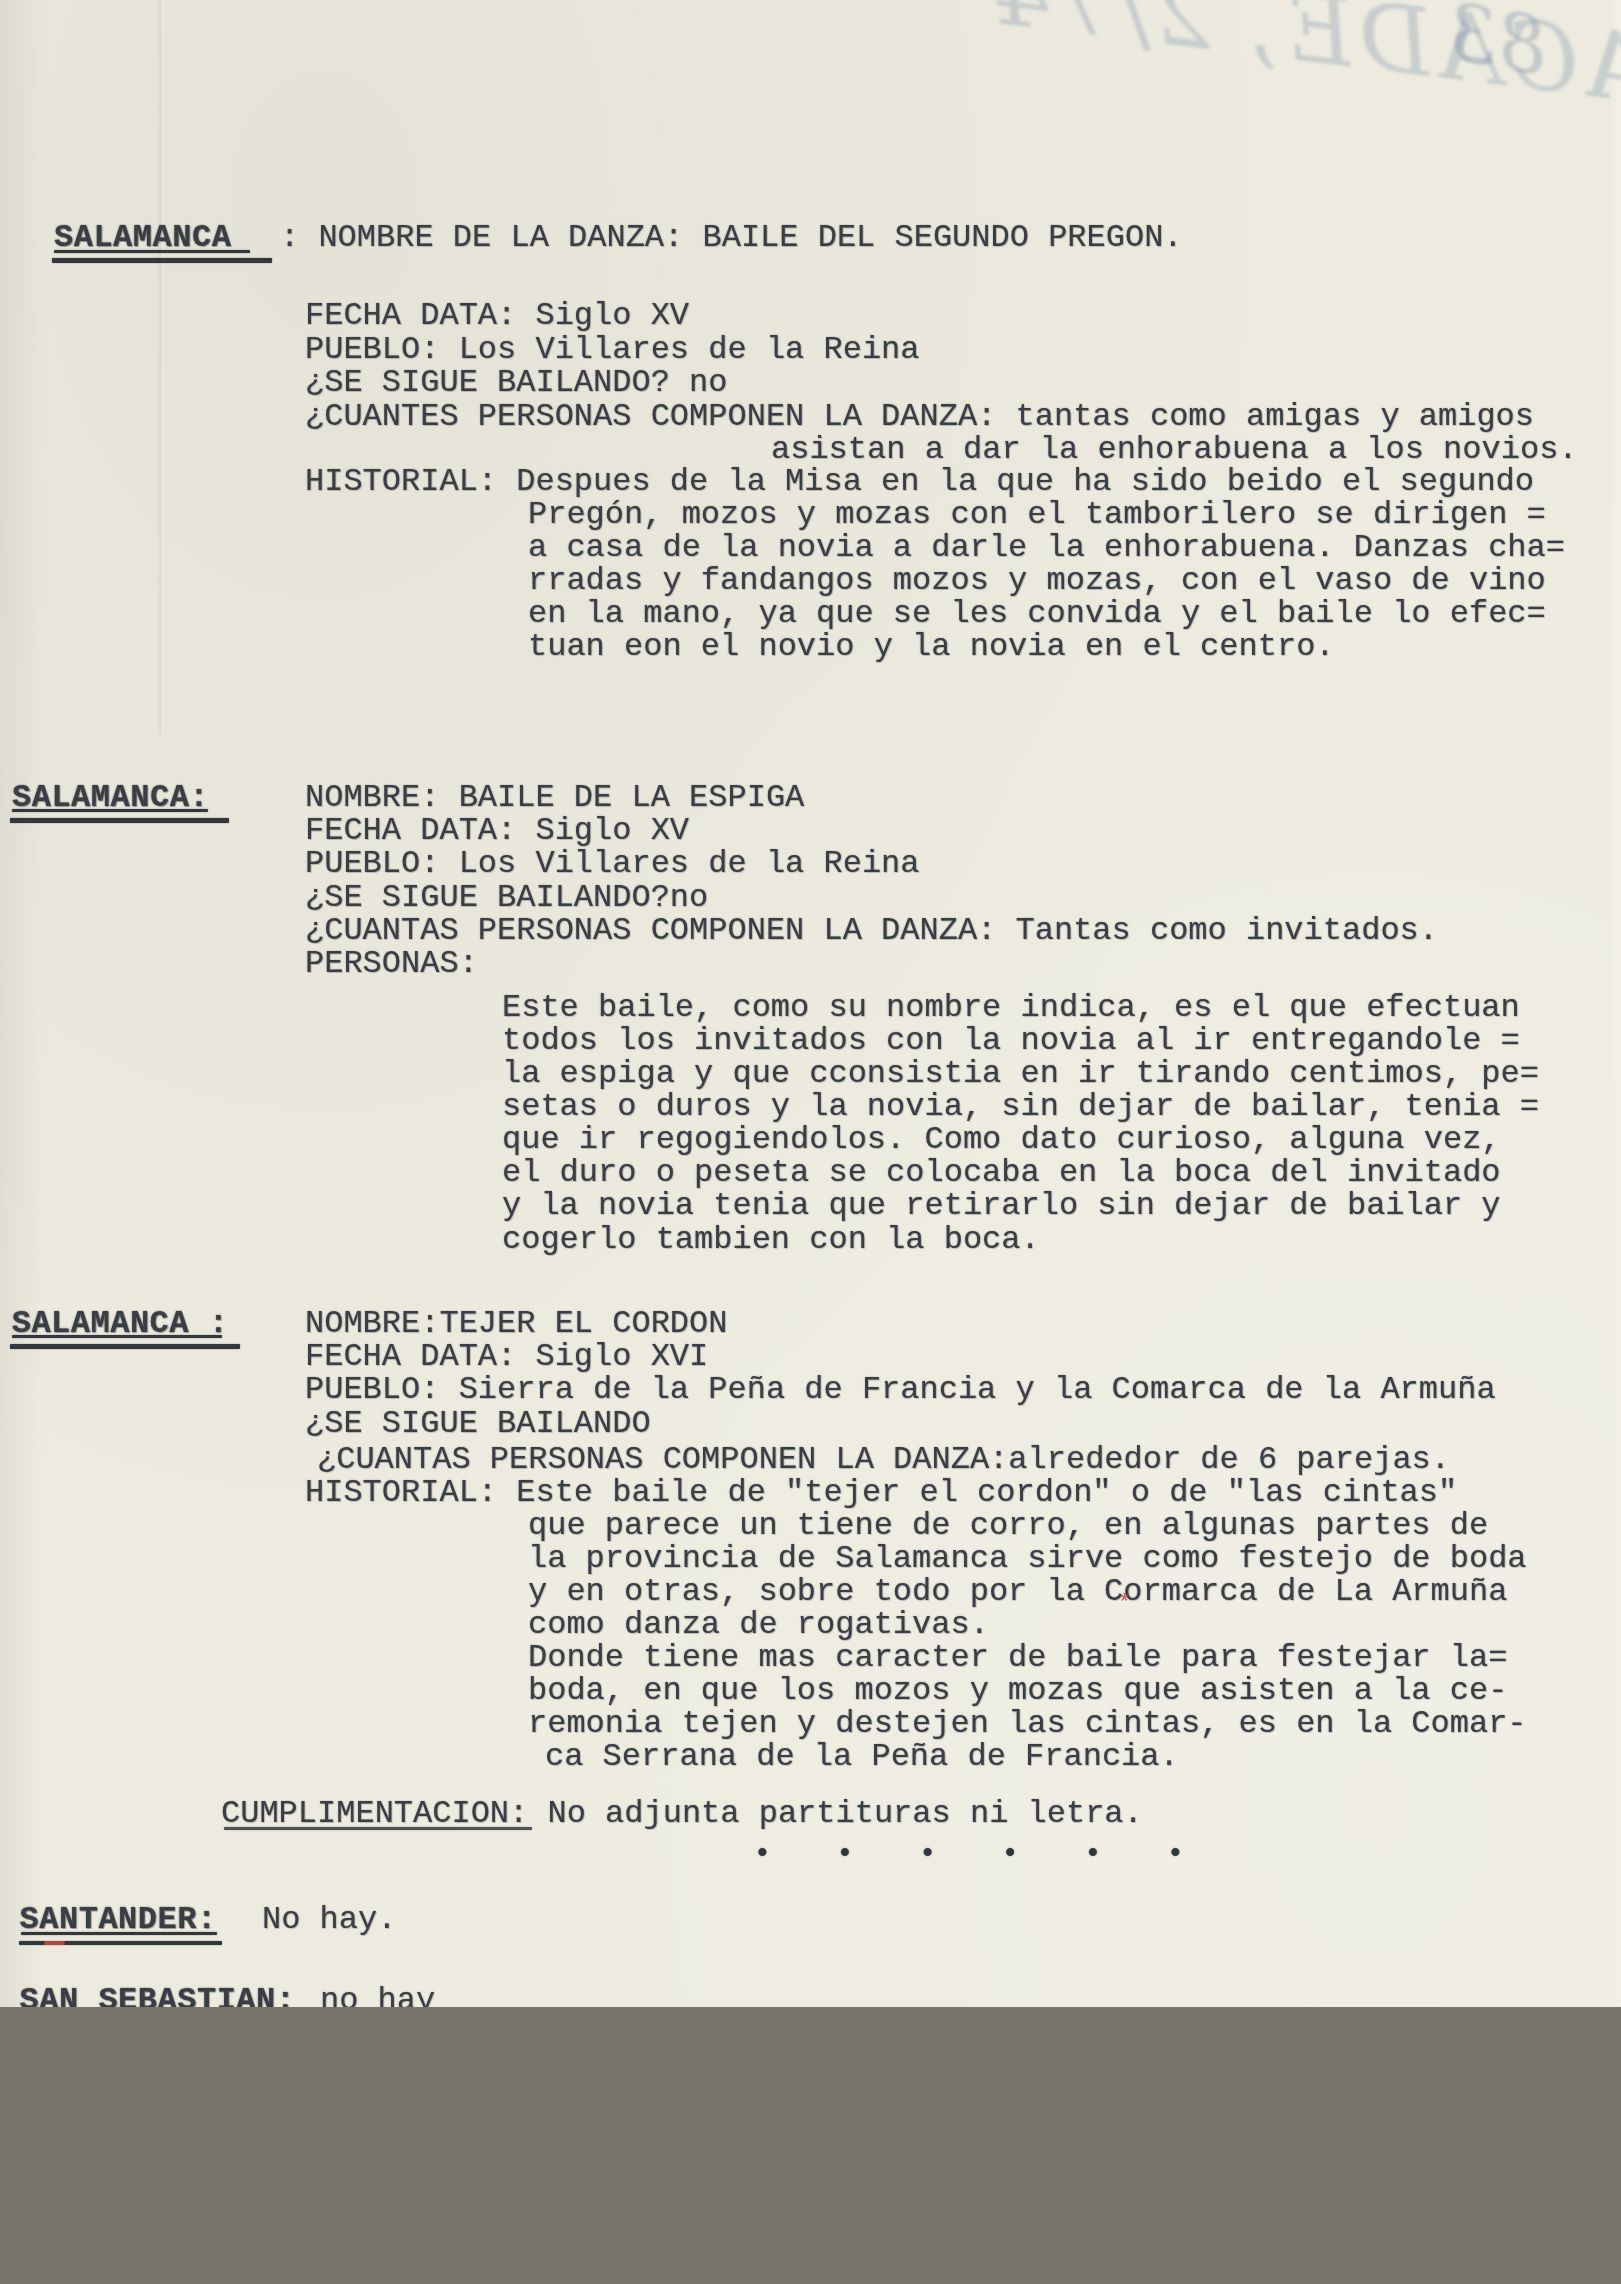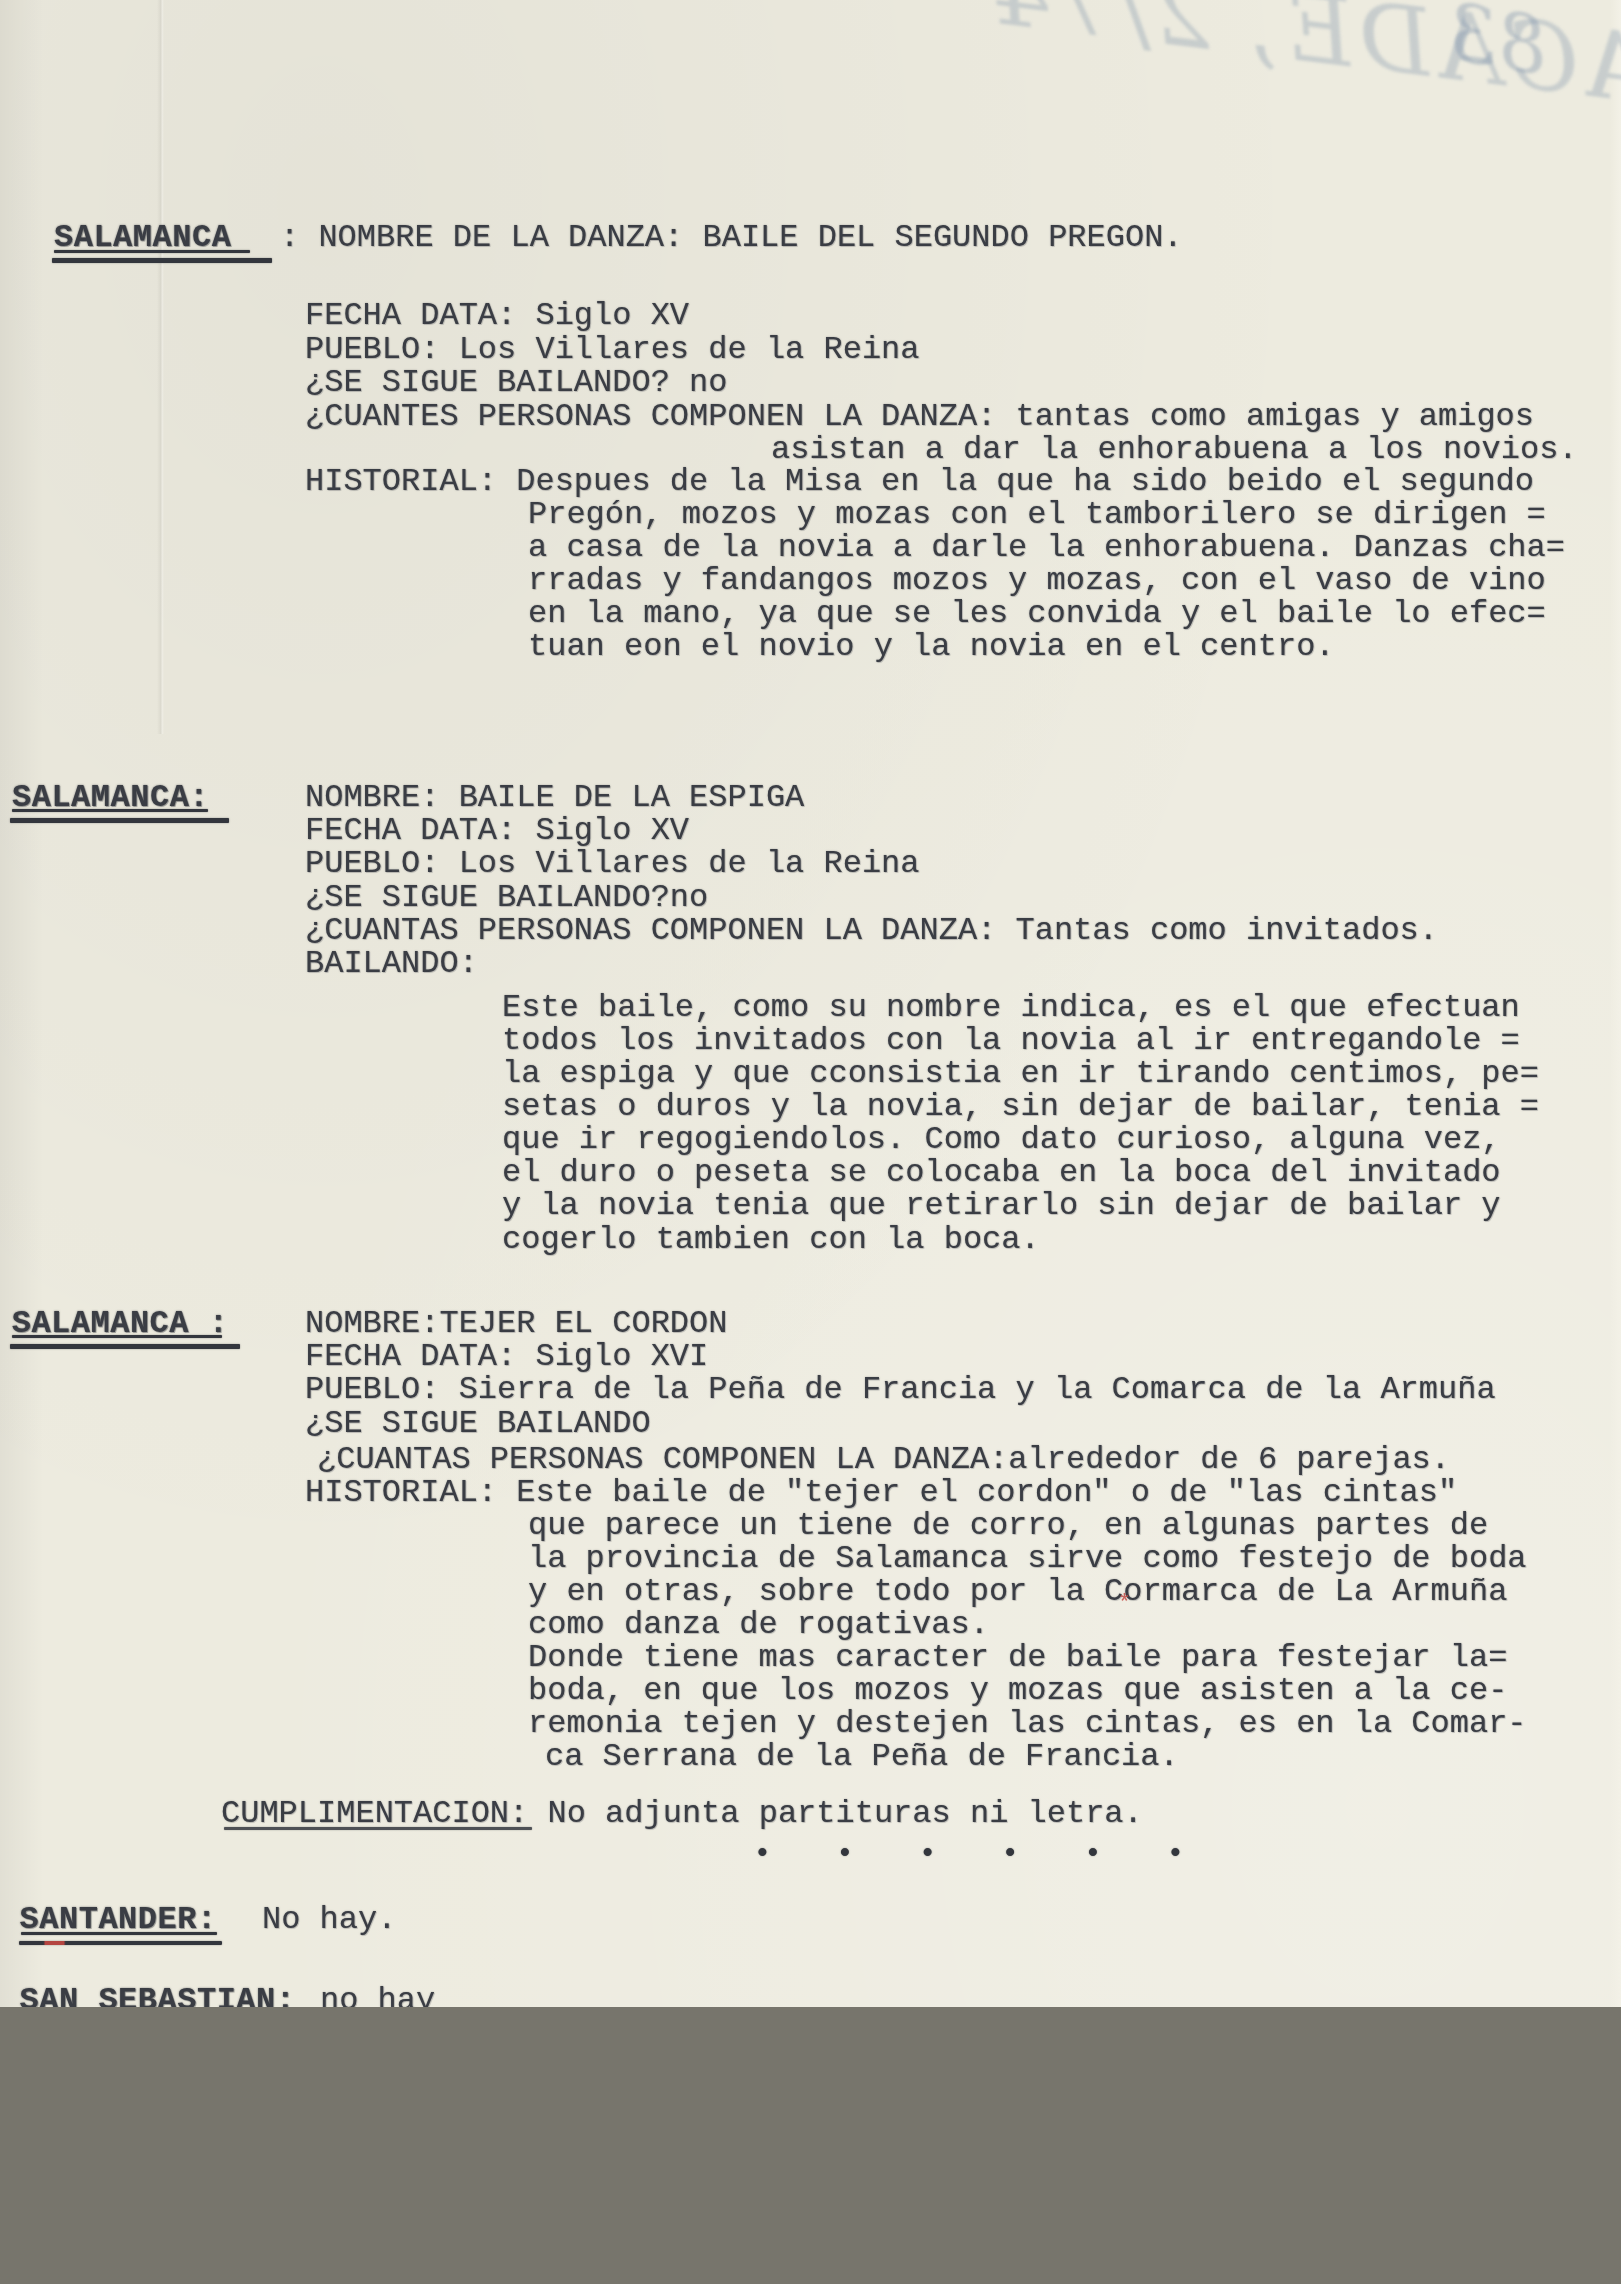--- a/index.html
+++ b/index.html
@@ -88,21 +88,21 @@
 
   <div class="line region" style="left:12px;top:781px;">SALAMANCA:</div>
   <div class="u" style="left:11.7px;top:809px;width:196px;height:2.9px;"></div>
   <div class="u" style="left:9.8px;top:818px;width:219px;height:4.9px;"></div>
 
   <div class="line" style="left:305px;top:781px;">NOMBRE: BAILE DE LA ESPIGA</div>
   <div class="line" style="left:305px;top:814px;">FECHA DATA: Siglo XV</div>
   <div class="line" style="left:305px;top:847px;">PUEBLO: Los Villares de la Reina</div>
   <div class="line" style="left:305px;top:881px;text-align:center;">¿SE SIGUE BAILANDO?no</div>
   <div class="line" style="left:305px;top:914px;">¿CUANTAS PERSONAS COMPONEN LA DANZA: Tantas como invitados.</div>
-  <div class="line" style="left:305px;top:947px;">BAILANDO:</div>
+  <div class="line" style="left:305px;top:947px;">PERSONAS:</div>
   <div class="line" style="left:502px;top:991px;">Este baile, como su nombre indica, es el que efectuan</div>
   <div class="line" style="left:502px;top:1024px;">todos los invitados con la novia al ir entregandole =</div>
   <div class="line" style="left:502px;top:1057px;">la espiga y que cconsistia en ir tirando centimos, pe=</div>
   <div class="line" style="left:502px;top:1090px;">setas o duros y la novia, sin dejar de bailar, tenia =</div>
   <div class="line" style="left:502px;top:1123px;">que ir regogiendolos. Como dato curioso, alguna vez,</div>
   <div class="line" style="left:502px;top:1156px;">el duro o peseta se colocaba en la boca del invitado</div>
   <div class="line" style="left:502px;top:1189px;">y la novia tenia que retirarlo sin dejar de bailar y</div>
   <div class="line" style="left:502px;top:1223px;">cogerlo tambien con la boca.</div>
 
   <div class="line region" style="left:11.7px;top:1307px;">SALAMANCA :</div>

